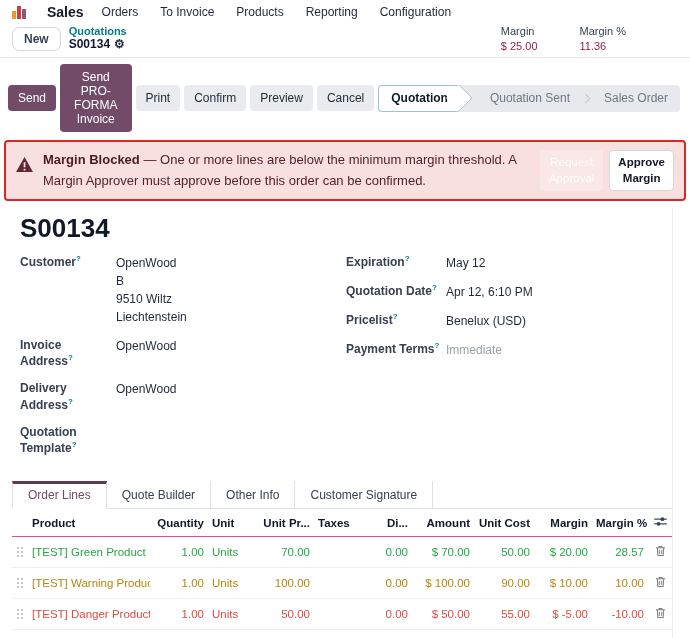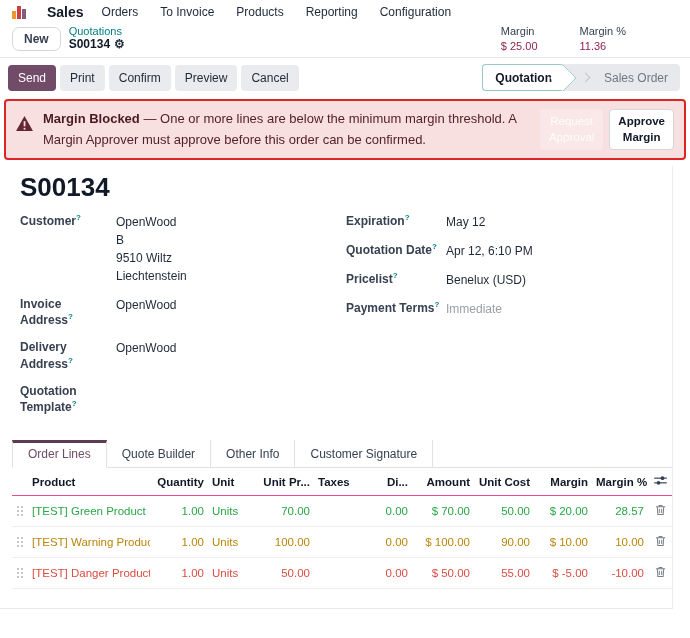--- a/index.html
+++ b/index.html
@@ -9,21 +9,21 @@
   .topnav { display:flex; align-items:center; gap:10px; padding:4px 12px 2px 12px; height:22px; }
   .brand { display:flex; align-items:center; gap:20px; margin-right:8px; }
   .app-name { font-size:14px; font-weight:700; color:#111827; }
   .topnav nav { display:flex; gap:22px; font-size:12px; color:#1f2937; }
   .topnav nav span { cursor:pointer; }
 
   
   .control-panel { display:flex; align-items:center; padding:4px 12px 6px 12px; border-bottom:1px solid #e6e8eb; height:36px; }
   .btn-new { background:#fff; border:1px solid #d4d7da; border-radius:7px; padding:4px 11px; font-size:12px; font-weight:600; color:#374151; font-family:inherit; }
   .breadcrumb { margin-left:8px; line-height:1.15; }
-  .breadcrumb .parent { font-size:11px; font-weight:400; color:#017e84; cursor:pointer; display:block; }
+  .breadcrumb .parent { font-size:11px; font-weight:700; color:#017e84; cursor:pointer; display:block; }
   .breadcrumb .current { font-size:12px; font-weight:700; color:#111827; display:flex; align-items:center; gap:4px; }
   .gear { font-size:12px; color:#1f2937; cursor:pointer; }
   .stats { margin-left:auto; margin-right:52px; display:flex; gap:42px; }
   .stat { line-height:1.3; }
   .stat .lbl { font-size:11px; color:#374151; }
   .stat .val { font-size:11px; color:#8d2150; }
 
   
   .action-row { display:flex; align-items:center; gap:4px; padding:6px 8px 6px 8px; }
   .btn { font-family:inherit; font-size:12px; border:none; border-radius:4px; padding:6px 10px; cursor:pointer; }
@@ -113,26 +113,28 @@
     </div>
     <div class="stat">
       <div class="lbl">Margin %</div>
       <div class="val">11.36</div>
     </div>
   </div>
 </div>
 
 <div class="action-row">
   <button class="btn btn-primary">Send</button>
+  <button class="btn btn-primary">Send PRO-FORMA Invoice</button>
   <button class="btn btn-secondary">Print</button>
   <button class="btn btn-secondary">Confirm</button>
   <button class="btn btn-secondary">Preview</button>
   <button class="btn btn-secondary">Cancel</button>
   <div class="statusbar">
     <div class="status-step active">Quotation</div>
+    <div class="status-step">Quotation Sent</div>
     <div class="status-sep"></div>
     <div class="status-step">Sales Order</div>
   </div>
 </div>
 
 <div class="alert">
   <svg class="alert-icon" width="17" height="15" viewBox="0 0 18 16">
     <path d="M9 0 L18 16 L0 16 Z" fill="#632731"></path>
     <rect x="8.1" y="5.5" width="1.9" height="5.5" fill="#f8e0e1"></rect>
     <rect x="8.1" y="12.6" width="1.9" height="1.9" fill="#f8e0e1"></rect>

